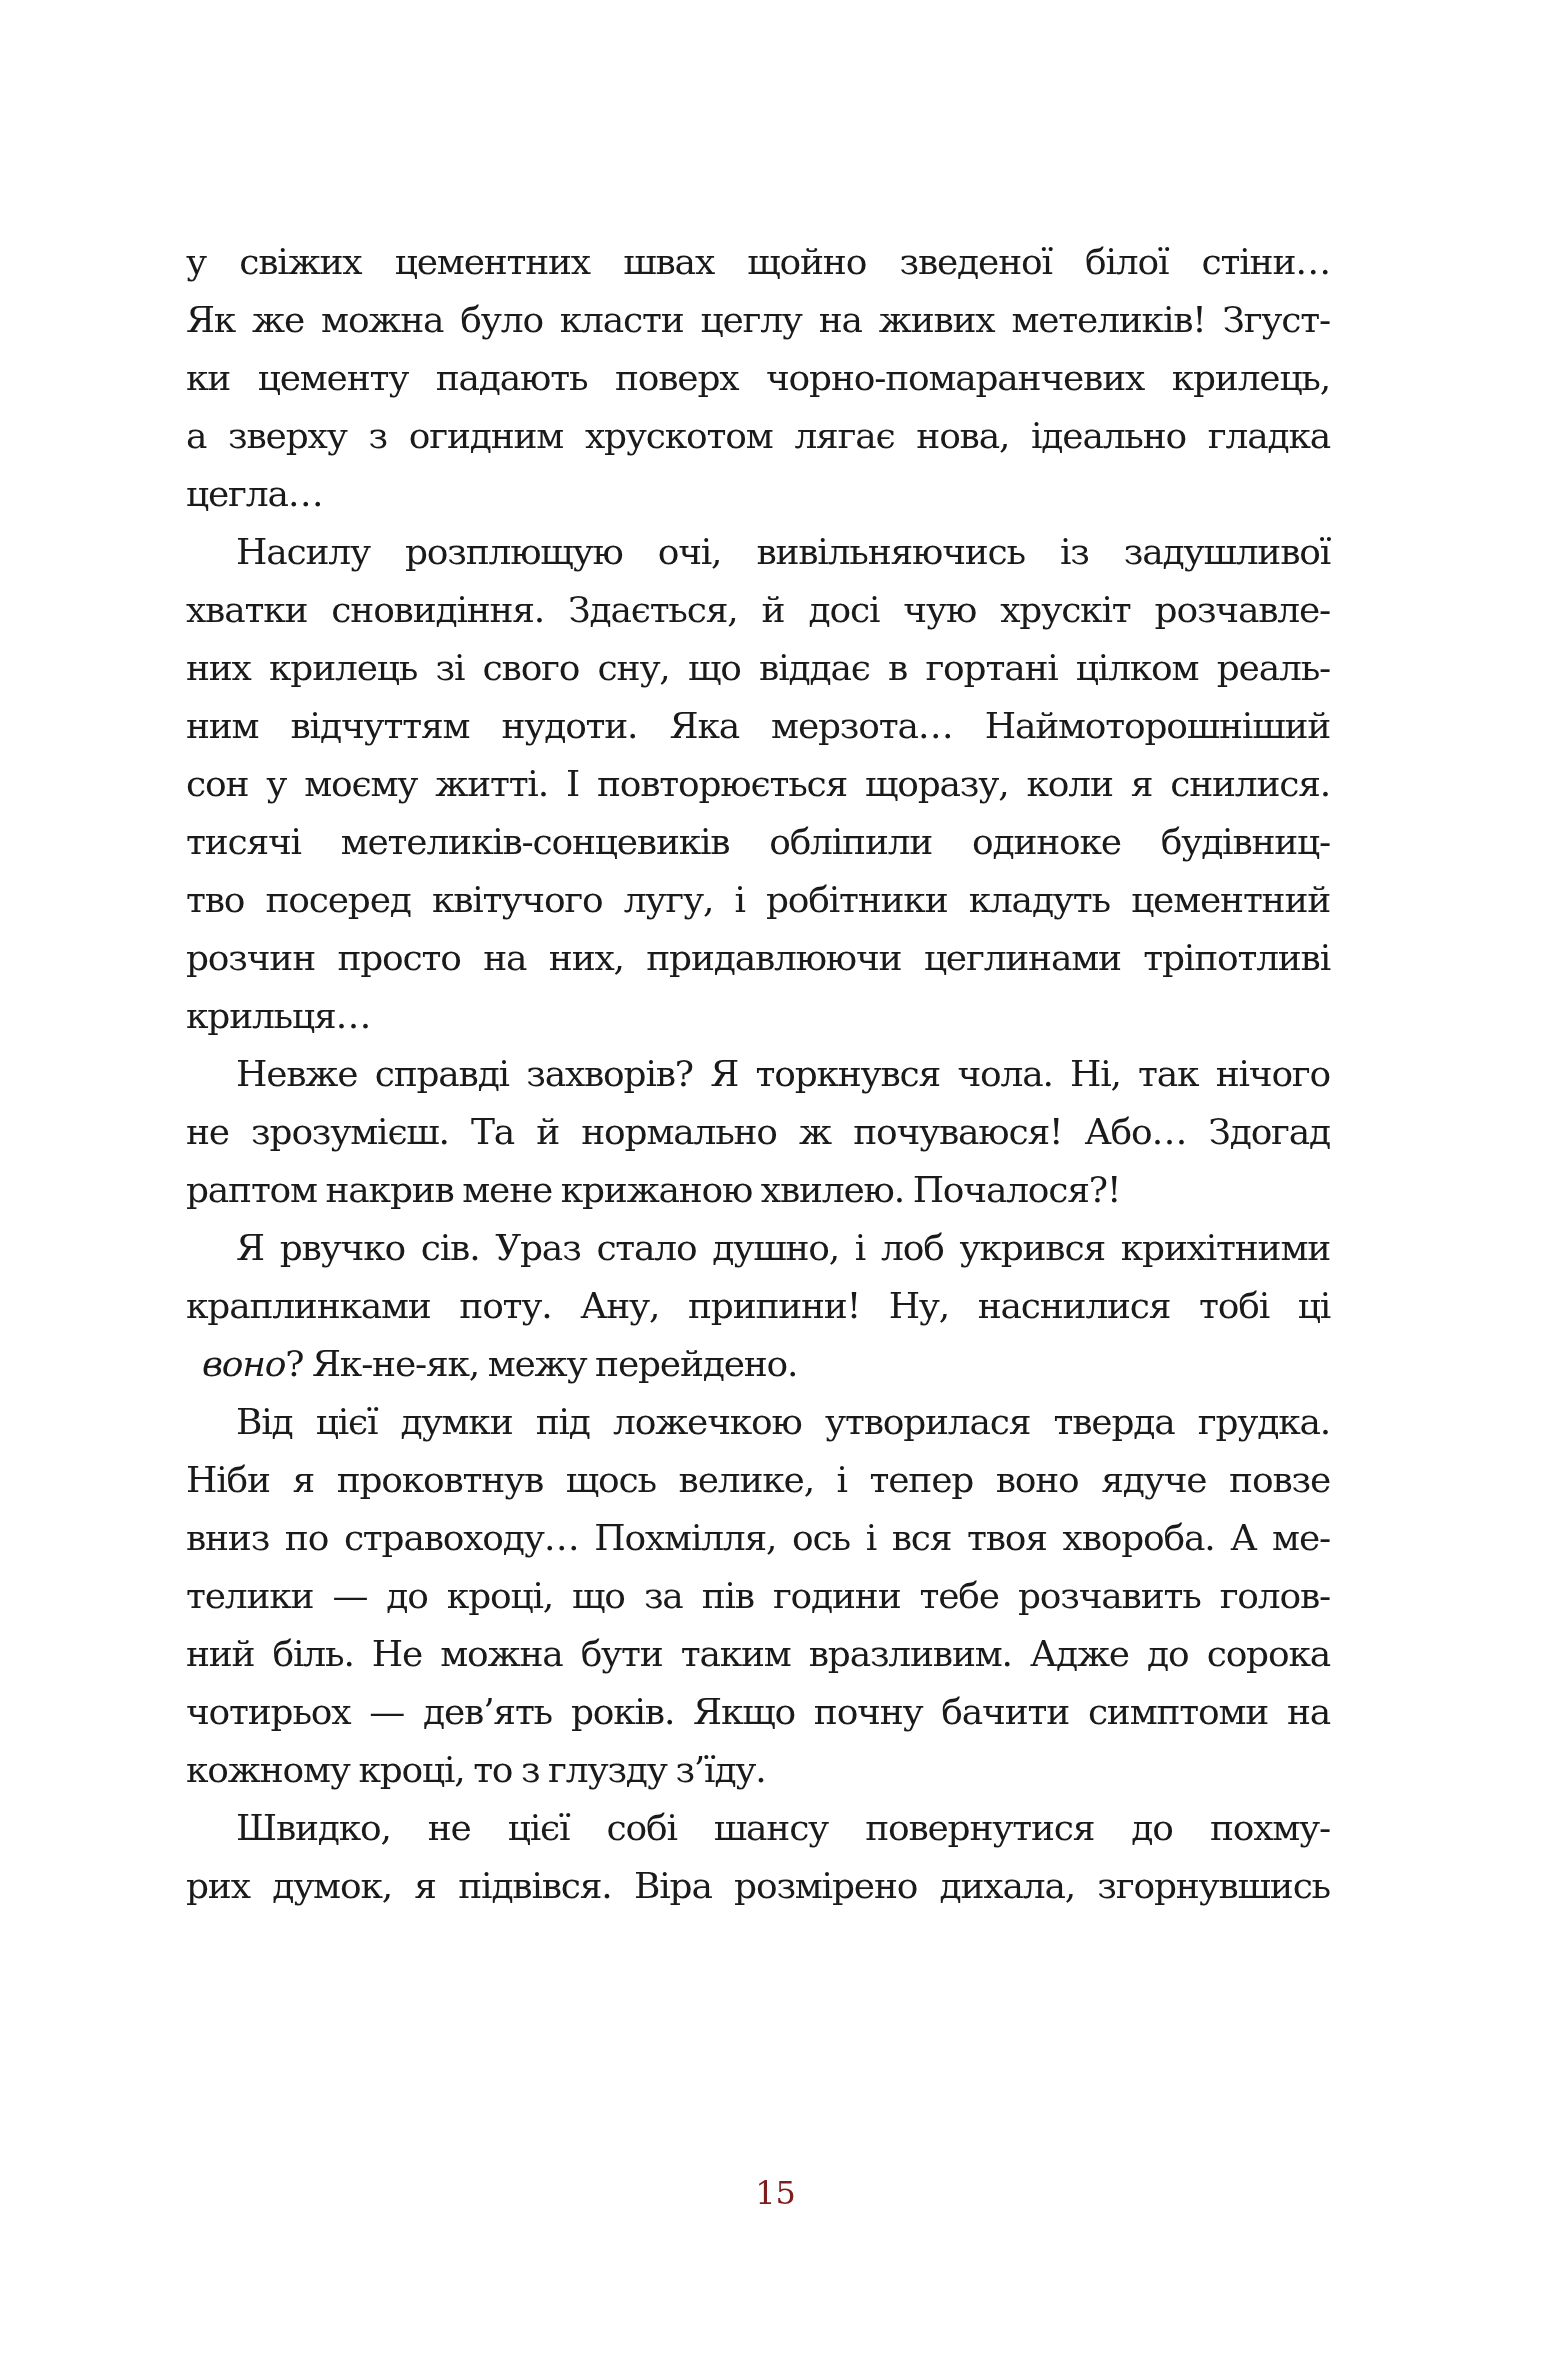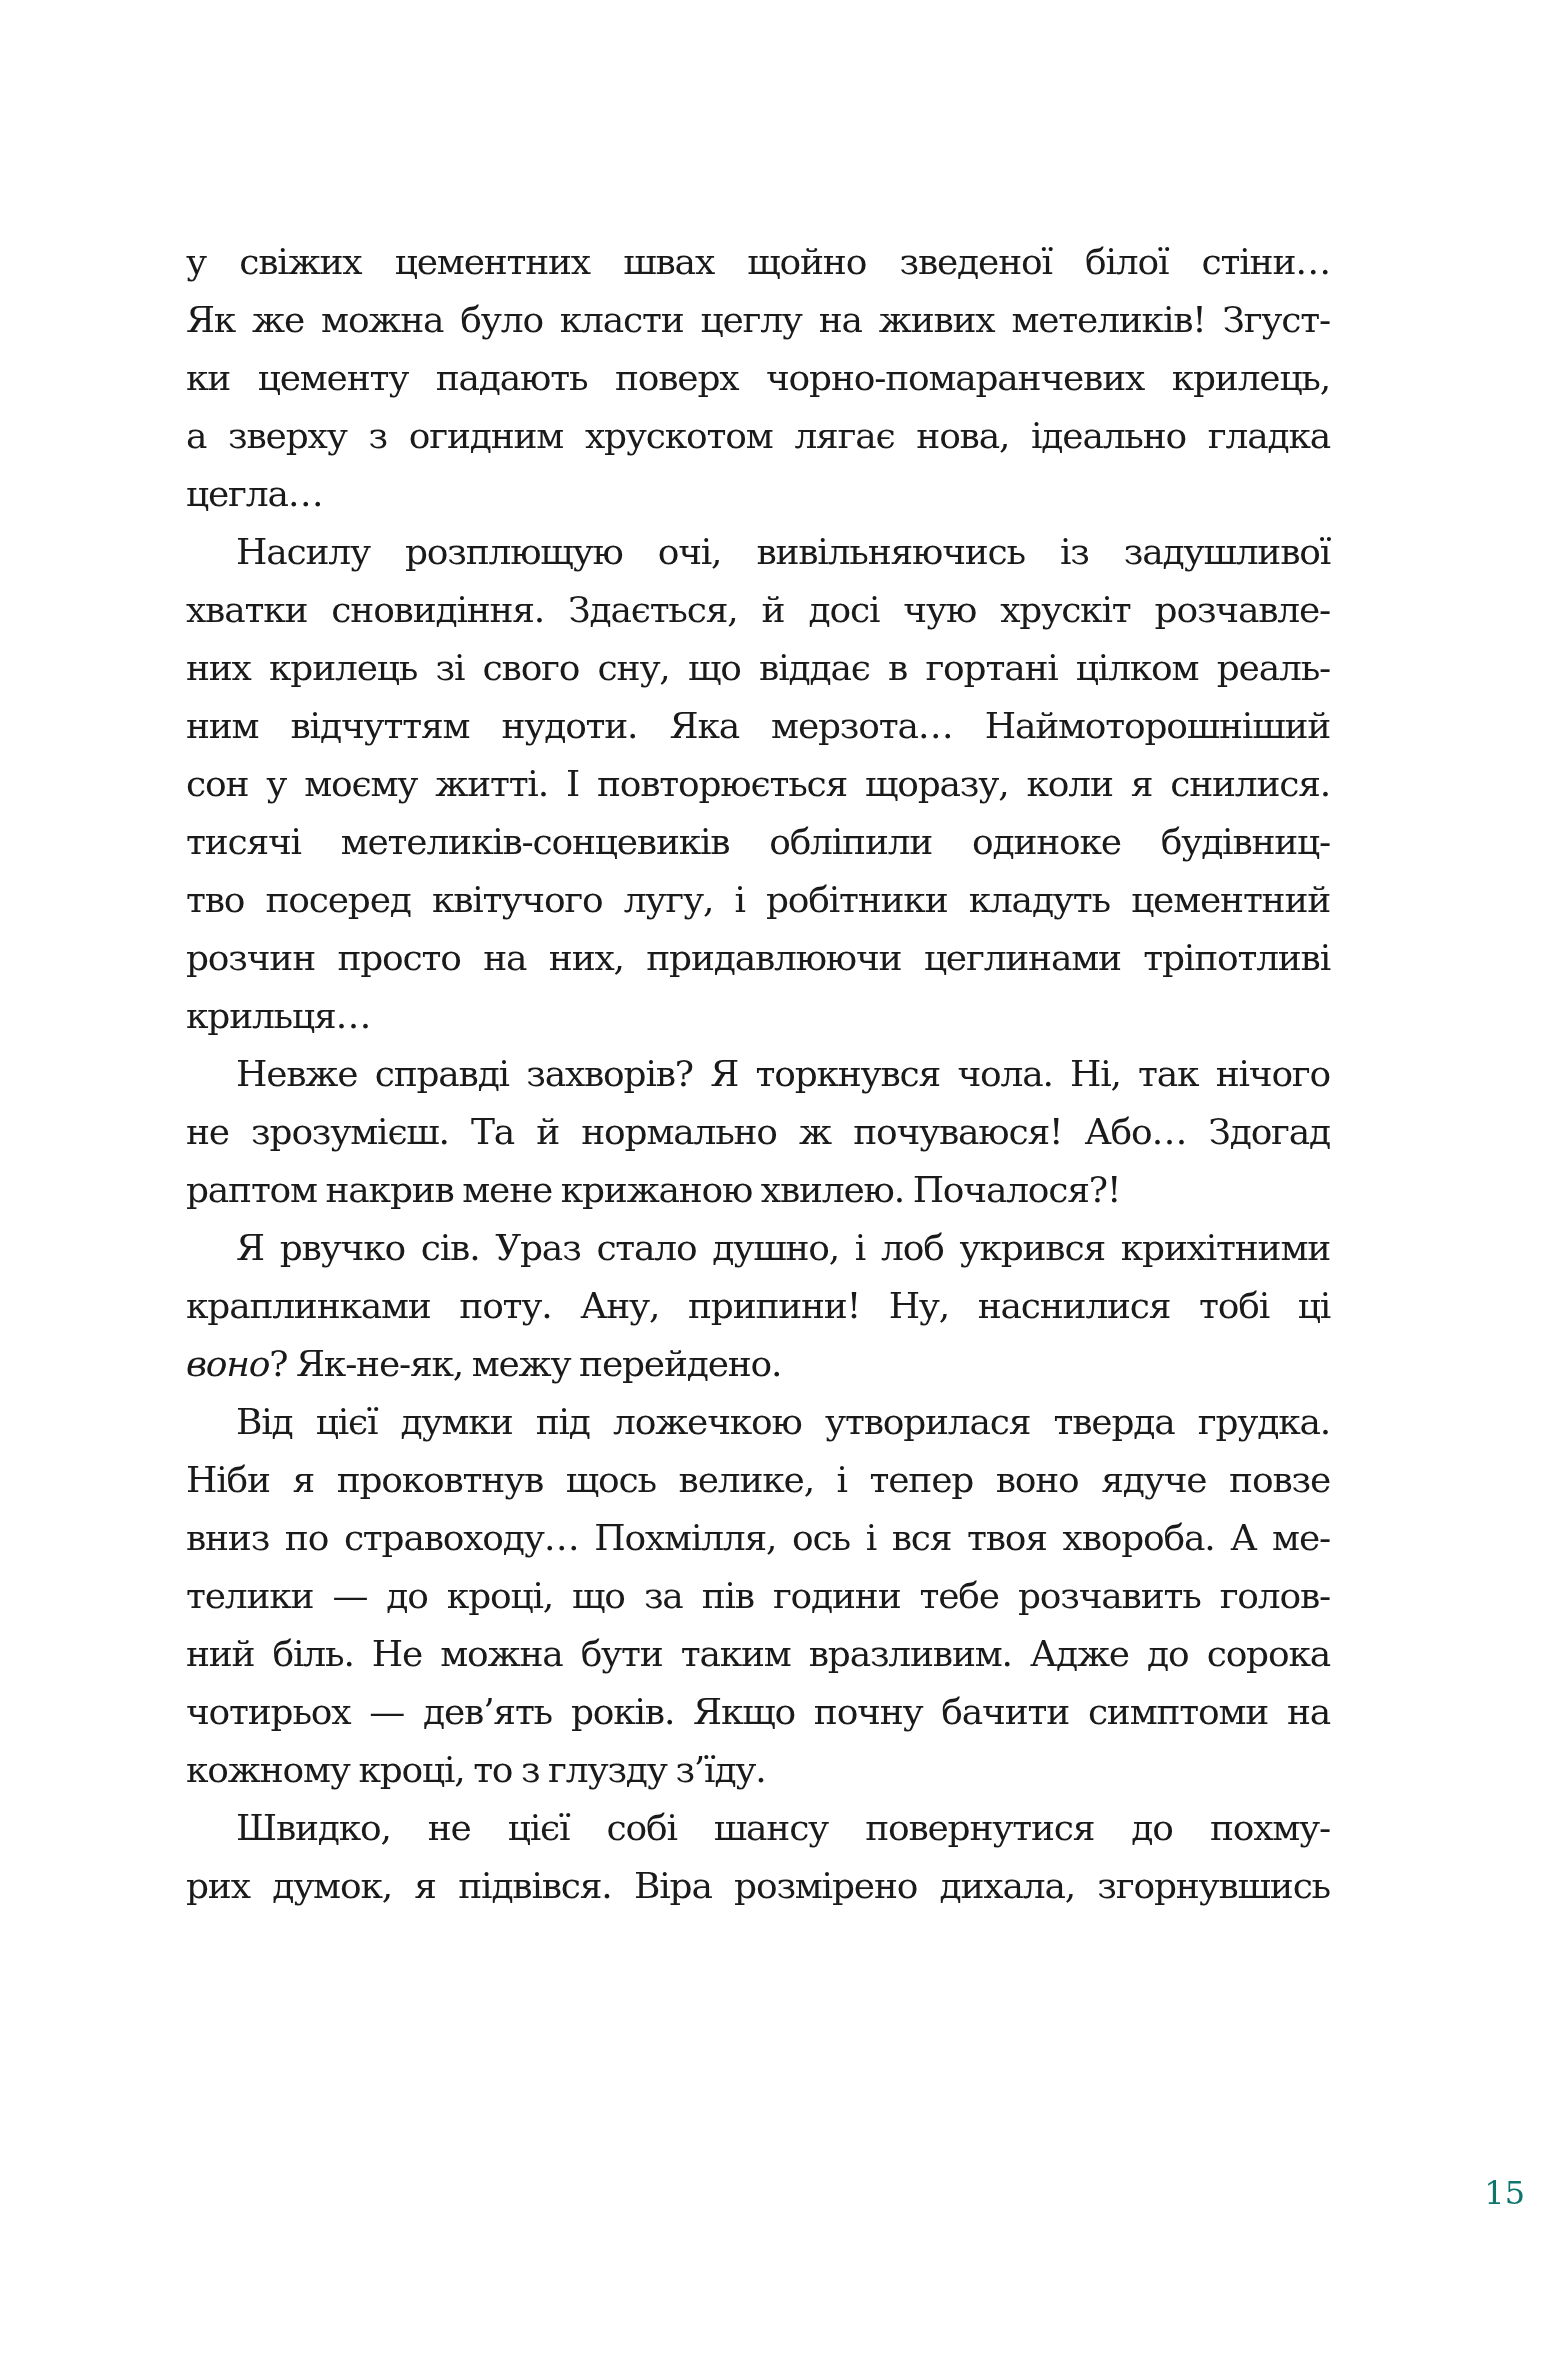--- a/index.html
+++ b/index.html
@@ -12,25 +12,25 @@
     line-height: 58px;
   }
   .line {
     display: block; height: 58px; white-space: nowrap;
     text-align: justify; text-align-last: justify;
     letter-spacing: -1.2px; word-spacing: -1.6px;
     transform-origin: left center;
   }
   .line.last { text-align-last: left; }
   .line.indent { padding-left: 50px; }
-  em { font-style: italic; }
+  em { font-style: italic; margin-left: 16px; }
   .page-number {
-    position: absolute; left: 4px; width: 1521px; top: 2174px; text-align: right;
+    position: absolute; left: 15px; width: 1521px; top: 2174px; text-align: center;
     font-family: "DejaVu Serif", "Liberation Serif", serif;
-    font-size: 32px; color: #0f766e;
+    font-size: 32px; color: #7f1d1d;
   }
 </style>
 </head>
 <body>
 
 <div class="page">
   <div class="text-block">
 
     <span class="line">у свіжих цементних швах щойно зведеної білої стіни…</span>
     <span class="line">Як же можна було класти цеглу на живих метеликів! Згуст-</span>

